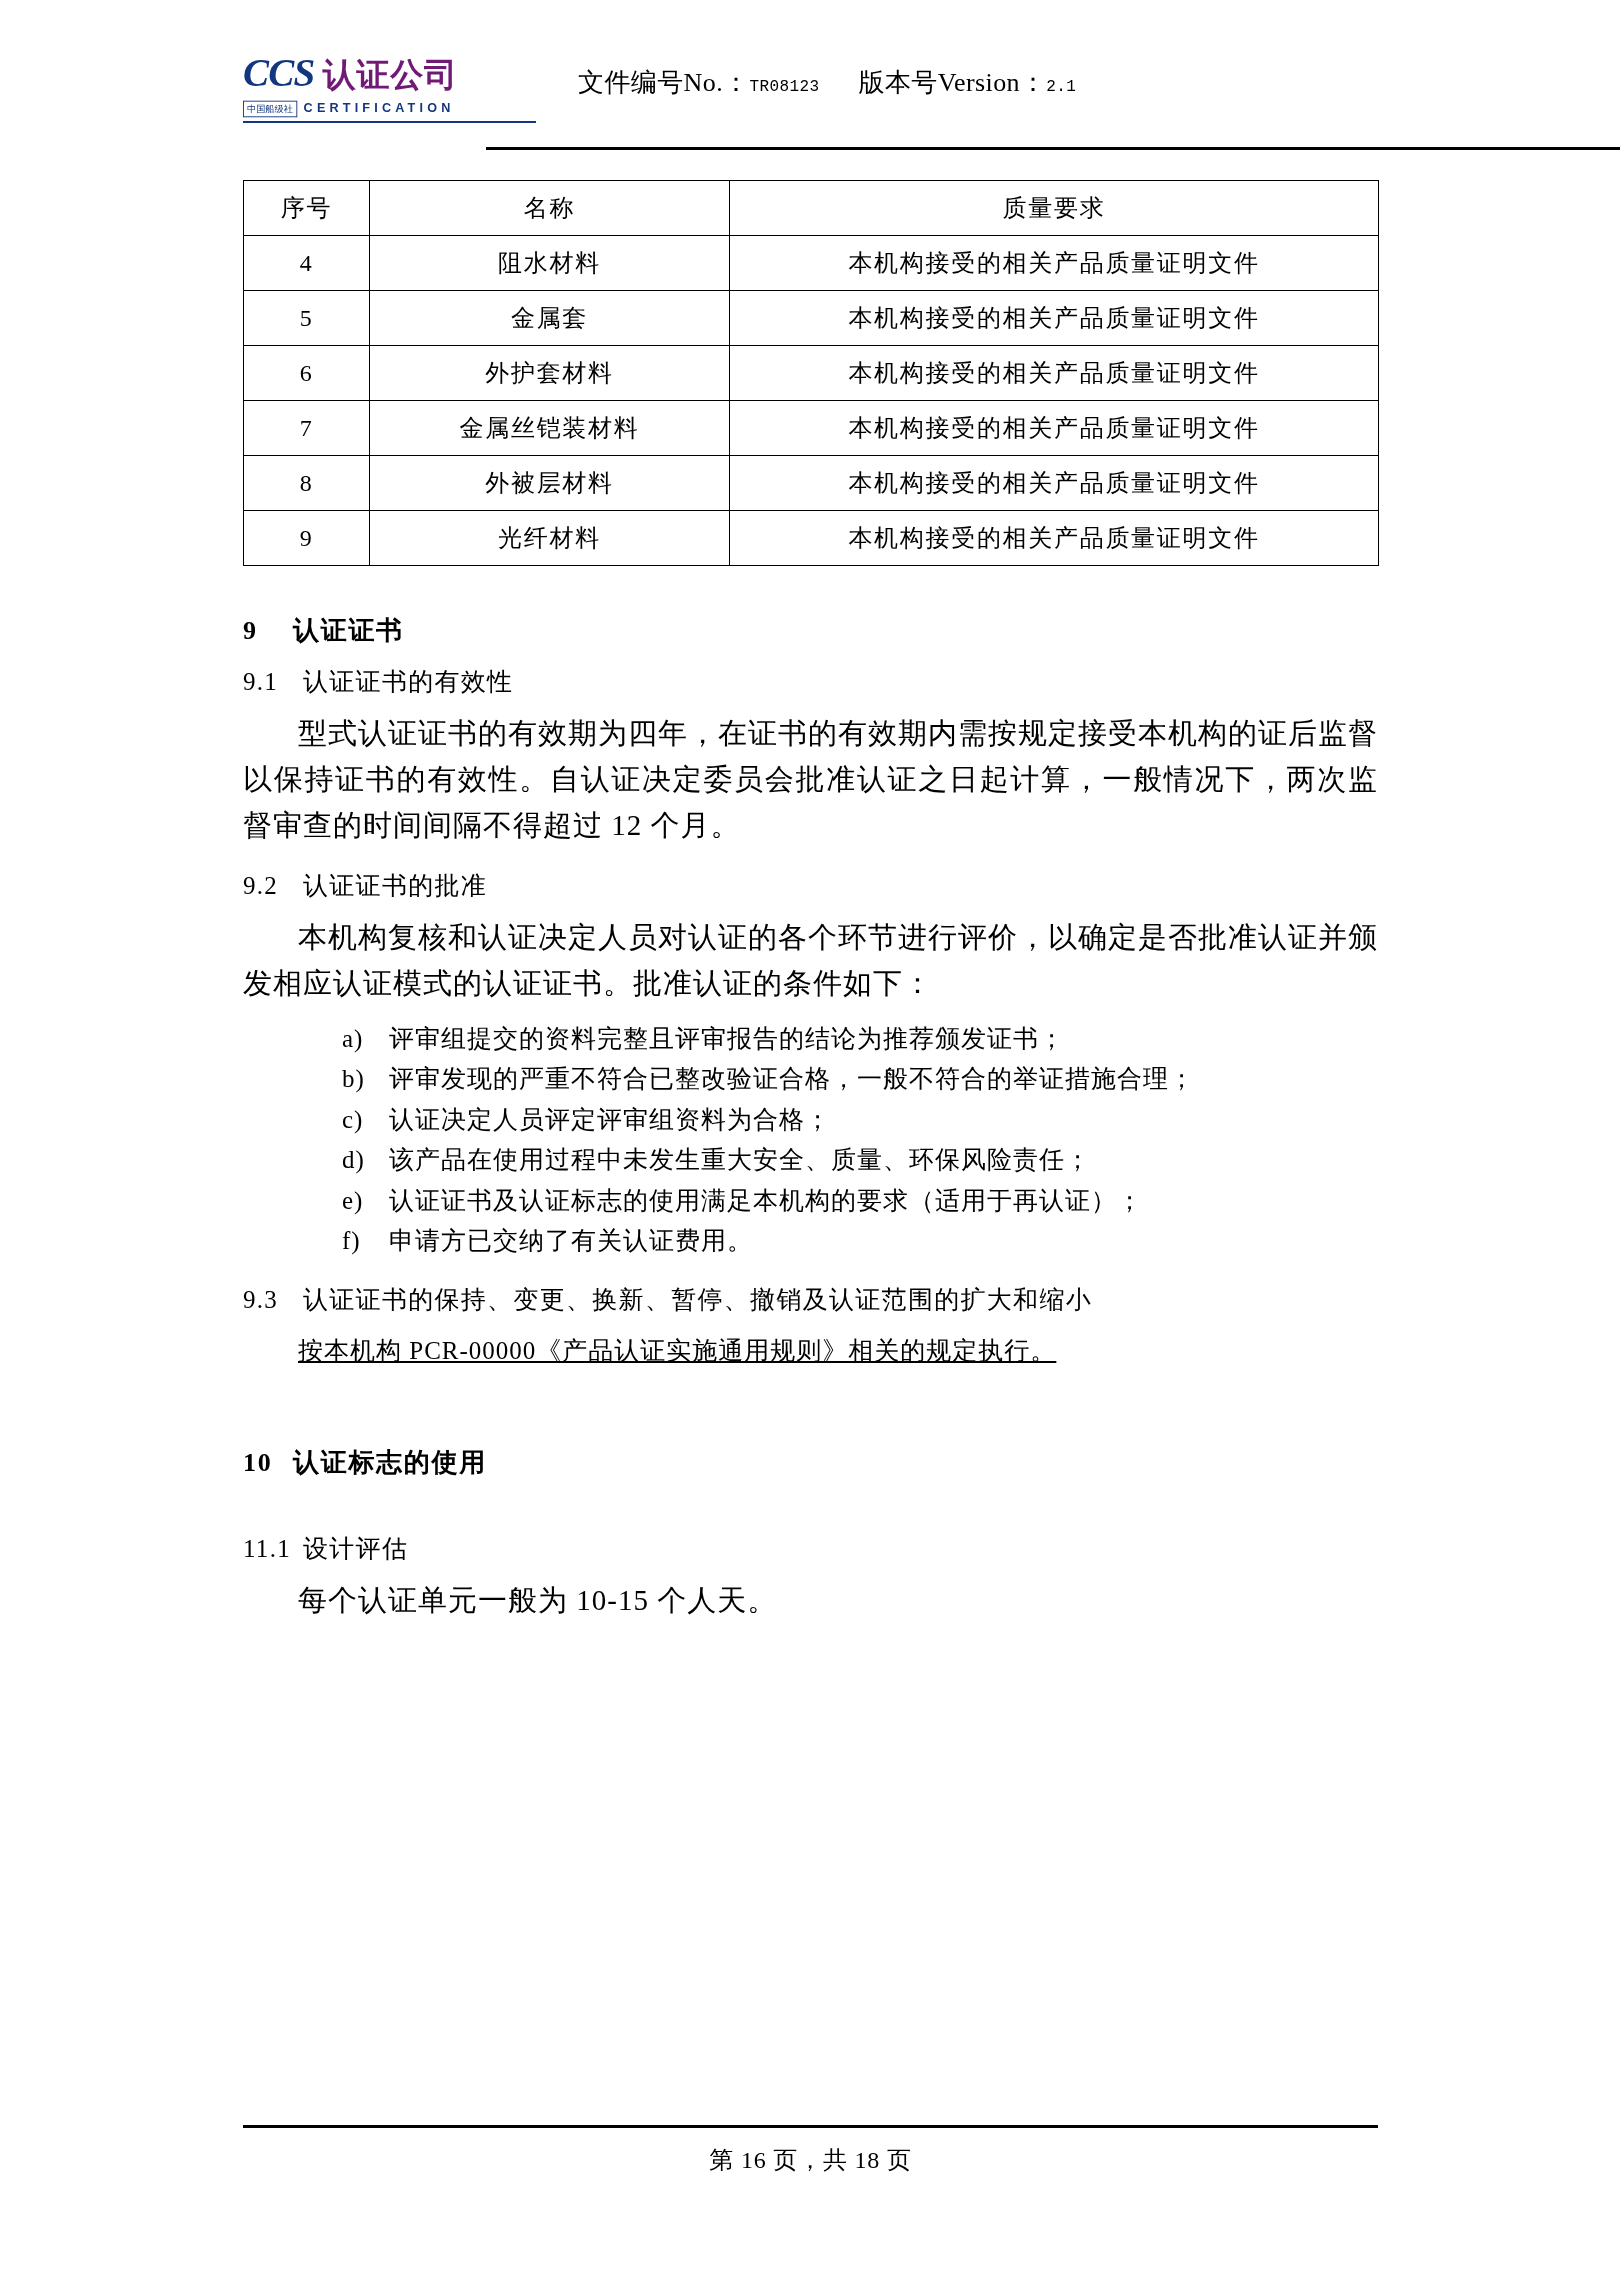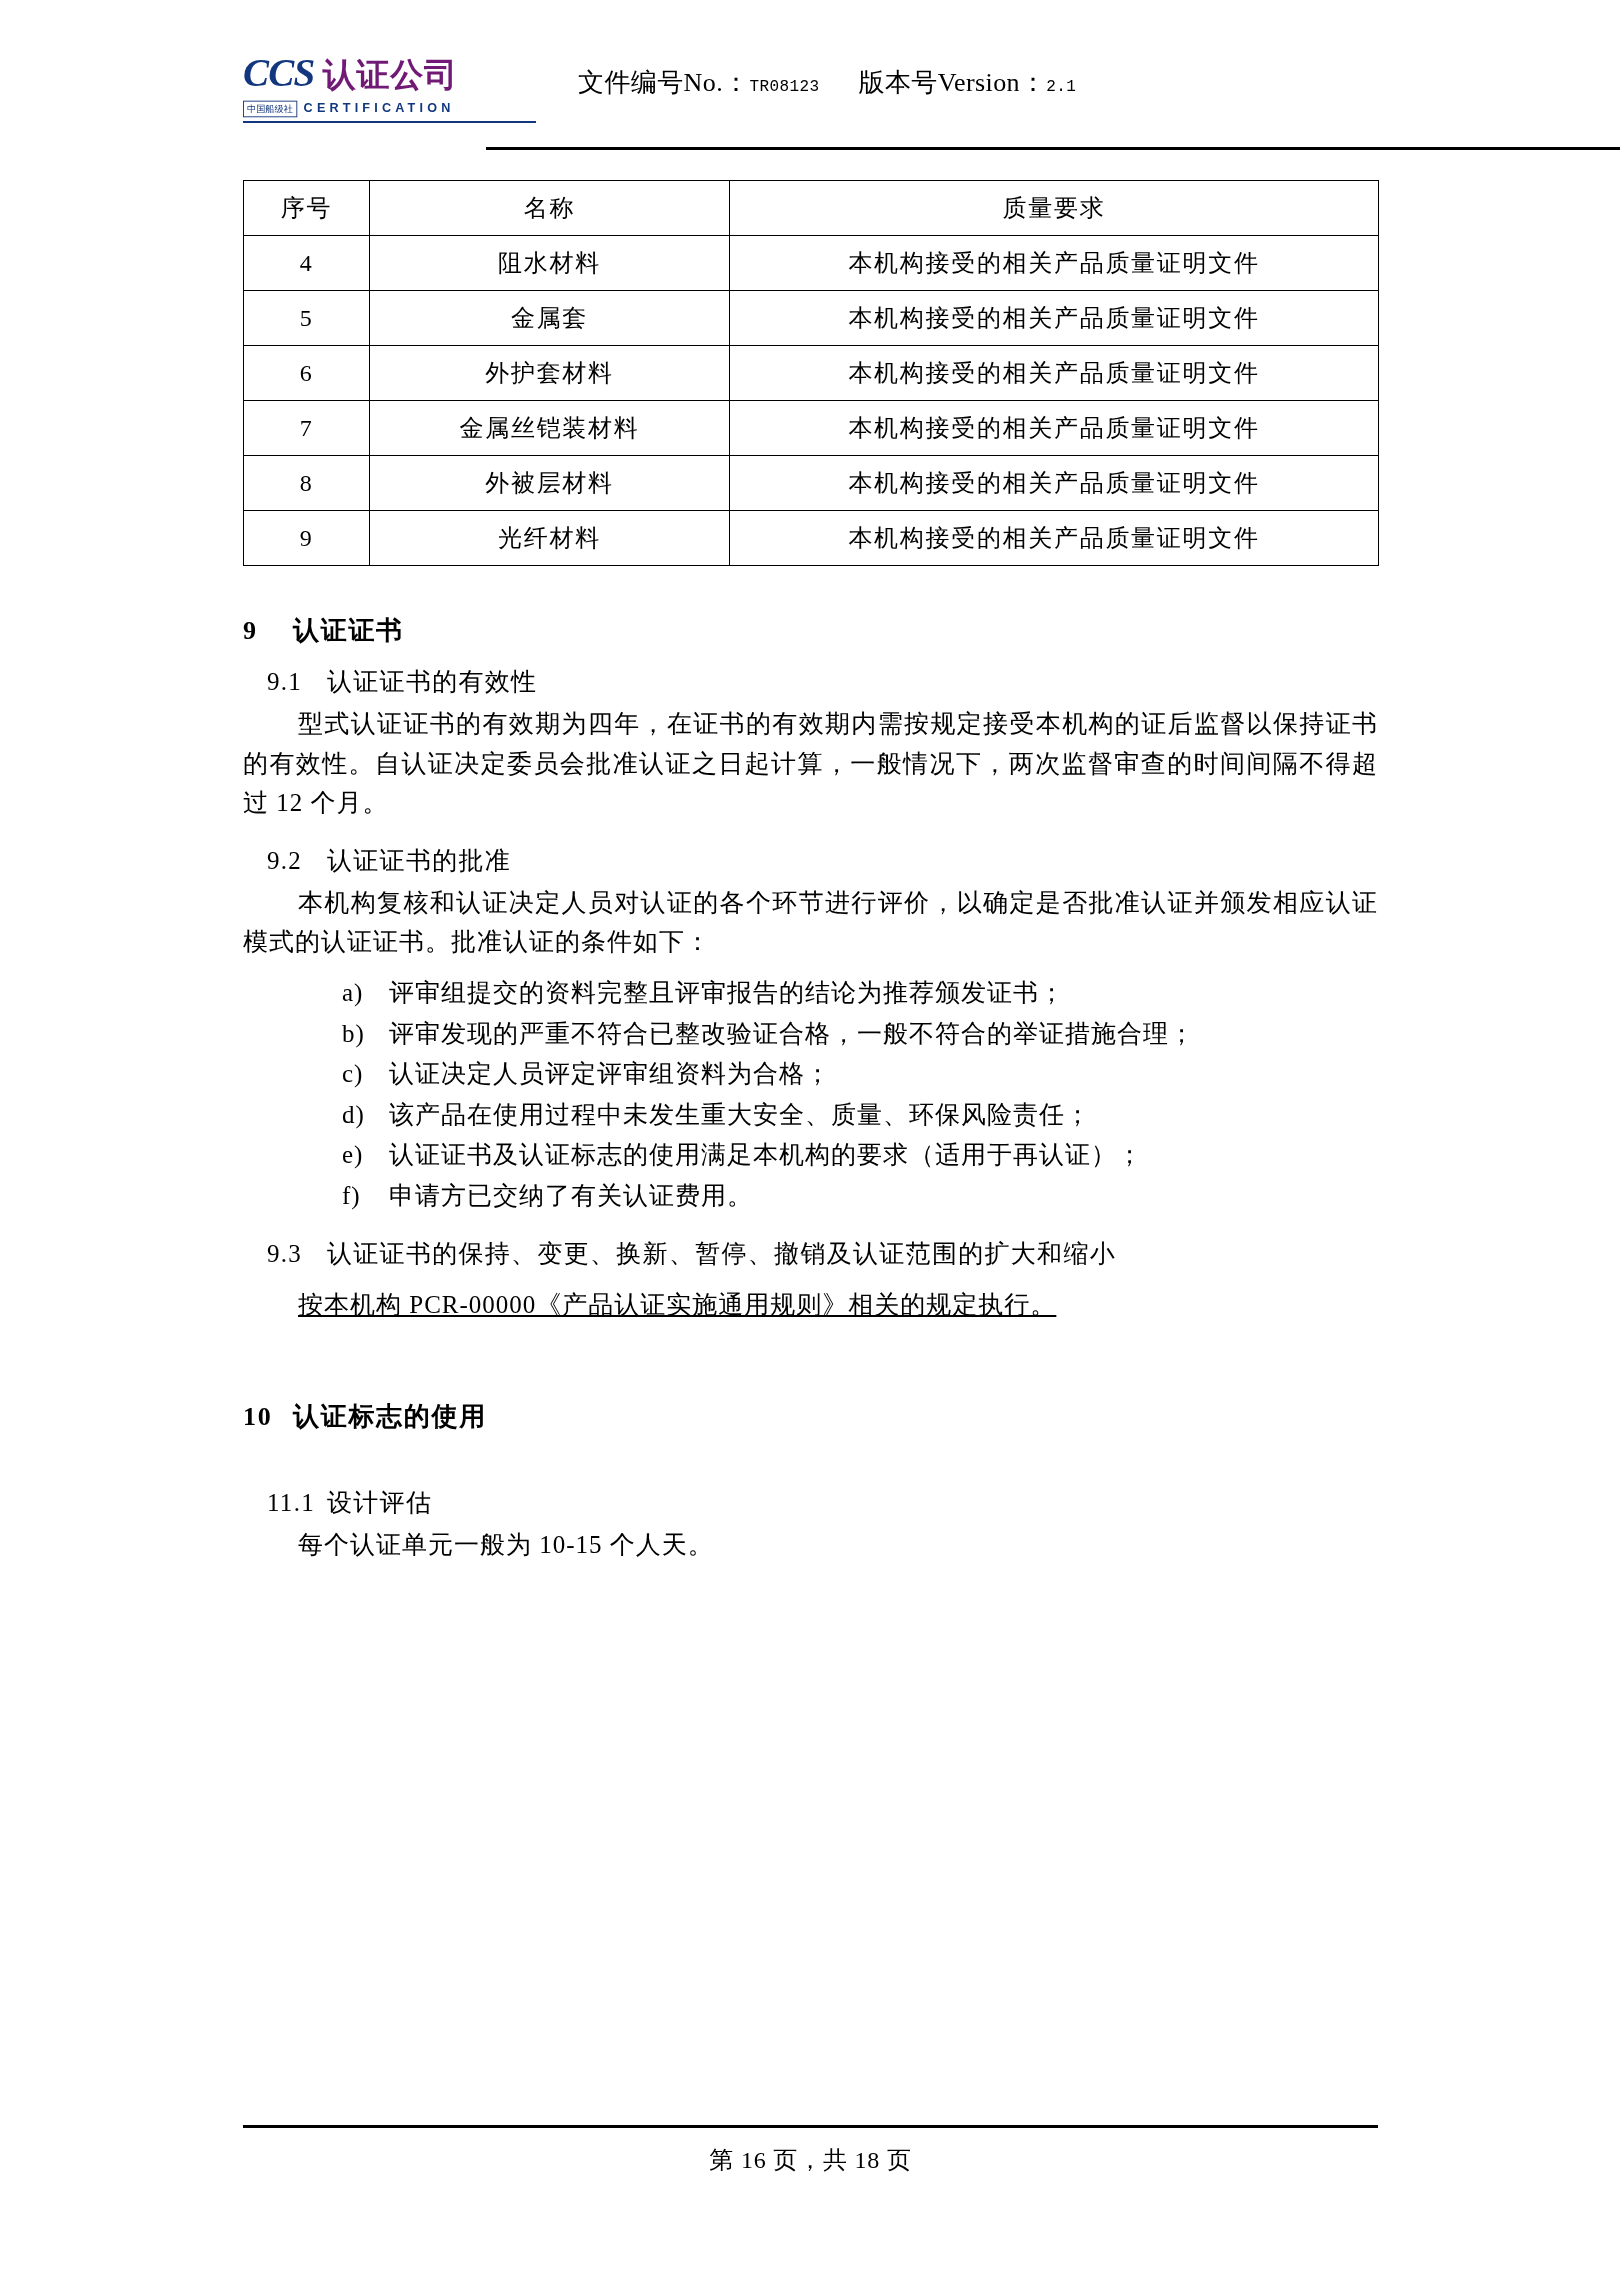--- a/index.html
+++ b/index.html
@@ -154,27 +154,26 @@
     min-width: 50px;
   }
   .h-sub {
     font-size: 25px;
     letter-spacing: 1.3px;
     margin-top: 25px;
   }
   .h-sub .num {
     display: inline-block;
     min-width: 60px;
-    margin-left: 24px;
   }
   .para {
-    font-size: 25px;
+    font-size: 29px;
     line-height: 1.58;
     letter-spacing: 1px;
-    margin-top: 10px;
+    margin-top: 17px;
     text-align: justify;
     text-justify: inter-ideograph;
   }
   .para.indent {
     text-indent: 55px;
   }
   .list {
     margin-top: 11.7px;
     padding-left: 99px;
   }

